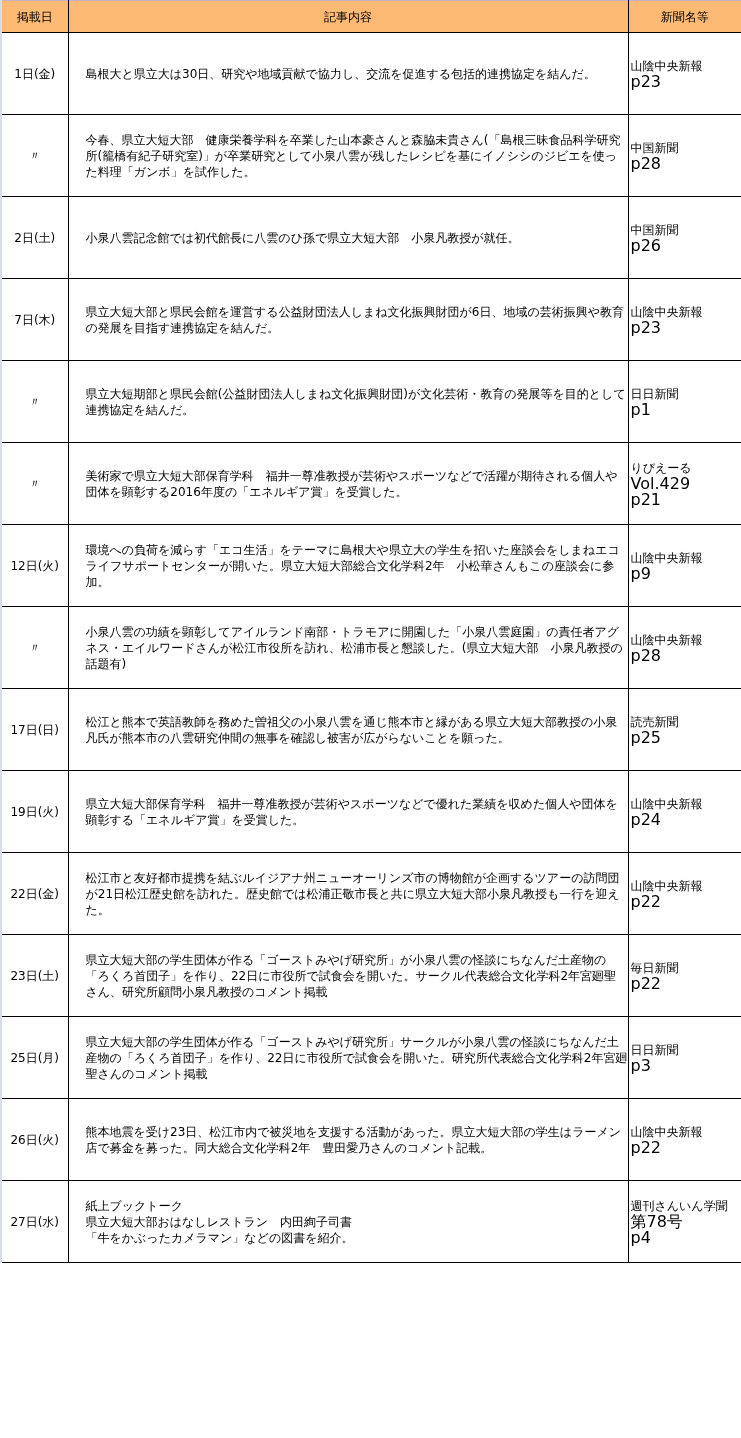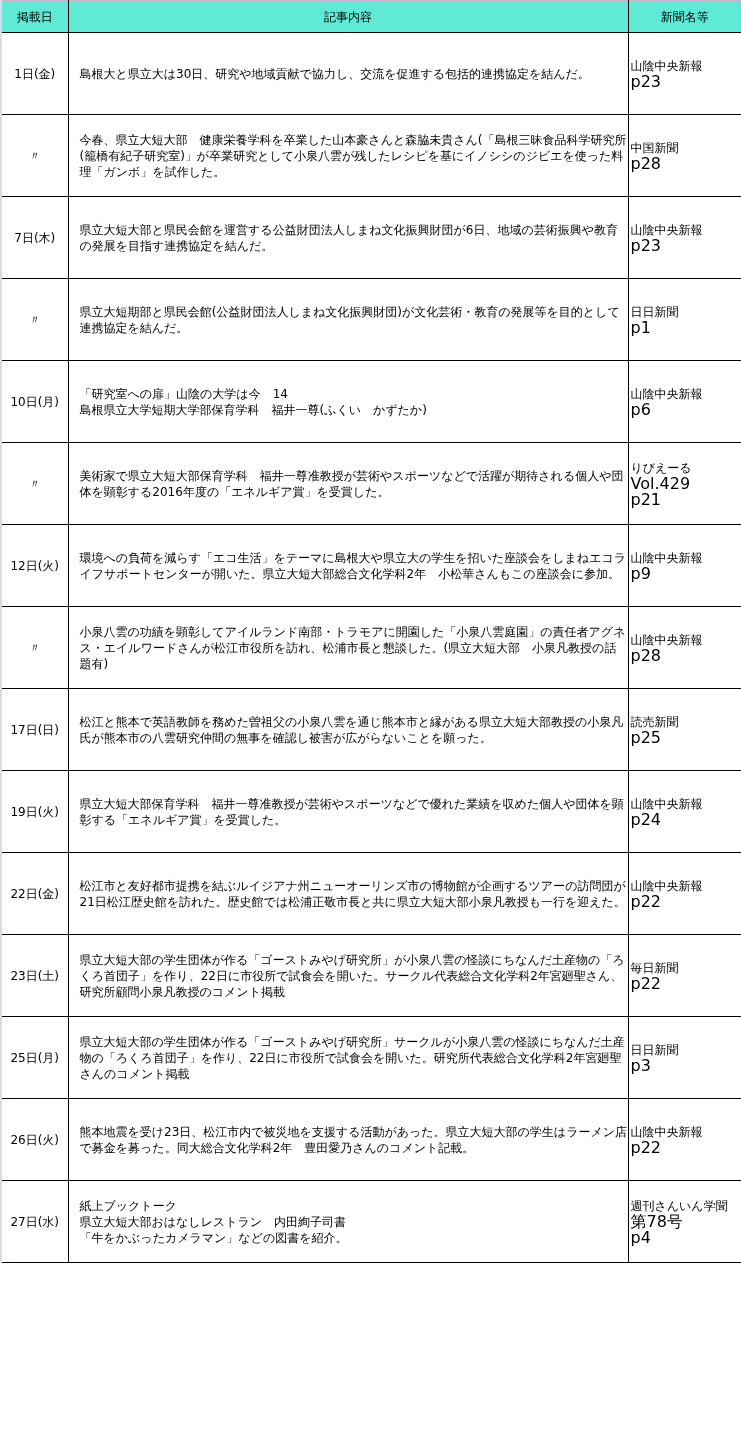--- a/index.html
+++ b/index.html
@@ -2,24 +2,24 @@
 <html><head>
 <meta charset="utf-8">
 <style>
   html, body { margin: 0; padding: 0; background: #ffffff; }
   body { width: 741px; height: 1438px; overflow: hidden; position: relative; font-family: "DejaVu Sans", sans-serif; }
   table { border-collapse: collapse; table-layout: fixed; position: absolute; left: 0; top: 0; width: 741px; }
   col.c-date { width: 67px; }
   col.c-body { width: 560px; }
   col.c-paper { width: 114px; }
   th, td { border: 1px solid #000; padding: 0 0 0 2px; font-size: 12px; line-height: 16px; color: #000; vertical-align: middle; font-weight: normal; }
-  th { background: #5eead4; height: 31px; text-align: center; padding: 0; border-top: 1px solid #c8b0c8; }
+  th { background: #fdba74; height: 31px; text-align: center; padding: 0; border-top: 1px solid #c8b0c8; }
   tr.row td { height: 73px; }
   td.date { text-align: center; padding: 4px; }
-  td.body { text-align: left; padding-left: 11px; }
+  td.body { text-align: left; padding-left: 17px; }
   td.paper { text-align: left; padding-left: 2px; }
   td.paper span { display: block; }
   td.paper .pg { font-size: 16px; }
   td.body span { display: block; }
   tr:first-child th:first-child, td.date { border-left: 2px solid #d6dce8; }
   th:last-child, td.paper { border-right: 2px solid #4c1d95; }
 </style>
 </head>
 <body>
 
@@ -51,48 +51,47 @@
         <td class="date">〃</td>
         <td class="body">
           <span>今春、県立大短大部　健康栄養学科を卒業した山本豪さんと森脇未貴さん(「島根三昧食品科学研究所(籠橋有紀子研究室)」が卒業研究として小泉八雲が残したレシピを基にイノシシのジビエを使った料理「ガンボ」を試作した。</span>
         </td>
         <td class="paper">
           <span>中国新聞</span>
           <span class="pg">p28</span>
         </td>
       </tr>
       <tr class="row">
+        <td class="date">2日(土)</td>
+        <td class="body">
+          <span>小泉八雲記念館では初代館長に八雲のひ孫で県立大短大部　小泉凡教授が就任。</span>
+        </td>
+        <td class="paper">
+          <span>中国新聞</span>
+          <span class="pg">p26</span>
+        </td>
+      </tr>
+      <tr class="row">
         <td class="date">7日(木)</td>
         <td class="body">
           <span>県立大短大部と県民会館を運営する公益財団法人しまね文化振興財団が6日、地域の芸術振興や教育の発展を目指す連携協定を結んだ。</span>
         </td>
         <td class="paper">
           <span>山陰中央新報</span>
           <span class="pg">p23</span>
         </td>
       </tr>
       <tr class="row">
         <td class="date">〃</td>
         <td class="body">
           <span>県立大短期部と県民会館(公益財団法人しまね文化振興財団)が文化芸術・教育の発展等を目的として連携協定を結んだ。</span>
         </td>
         <td class="paper">
           <span>日日新聞</span>
           <span class="pg">p1</span>
-        </td>
-      </tr>
-      <tr class="row">
-        <td class="date">10日(月)</td>
-        <td class="body">
-          <span>「研究室への扉」山陰の大学は今　14</span>
-          <span>島根県立大学短期大学部保育学科　福井一尊(ふくい　かずたか)</span>
-        </td>
-        <td class="paper">
-          <span>山陰中央新報</span>
-          <span class="pg">p6</span>
         </td>
       </tr>
       <tr class="row">
         <td class="date">〃</td>
         <td class="body">
           <span>美術家で県立大短大部保育学科　福井一尊准教授が芸術やスポーツなどで活躍が期待される個人や団体を顕彰する2016年度の「エネルギア賞」を受賞した。</span>
         </td>
         <td class="paper">
           <span>りびえーる</span>
           <span class="pg">Vol.429</span>

